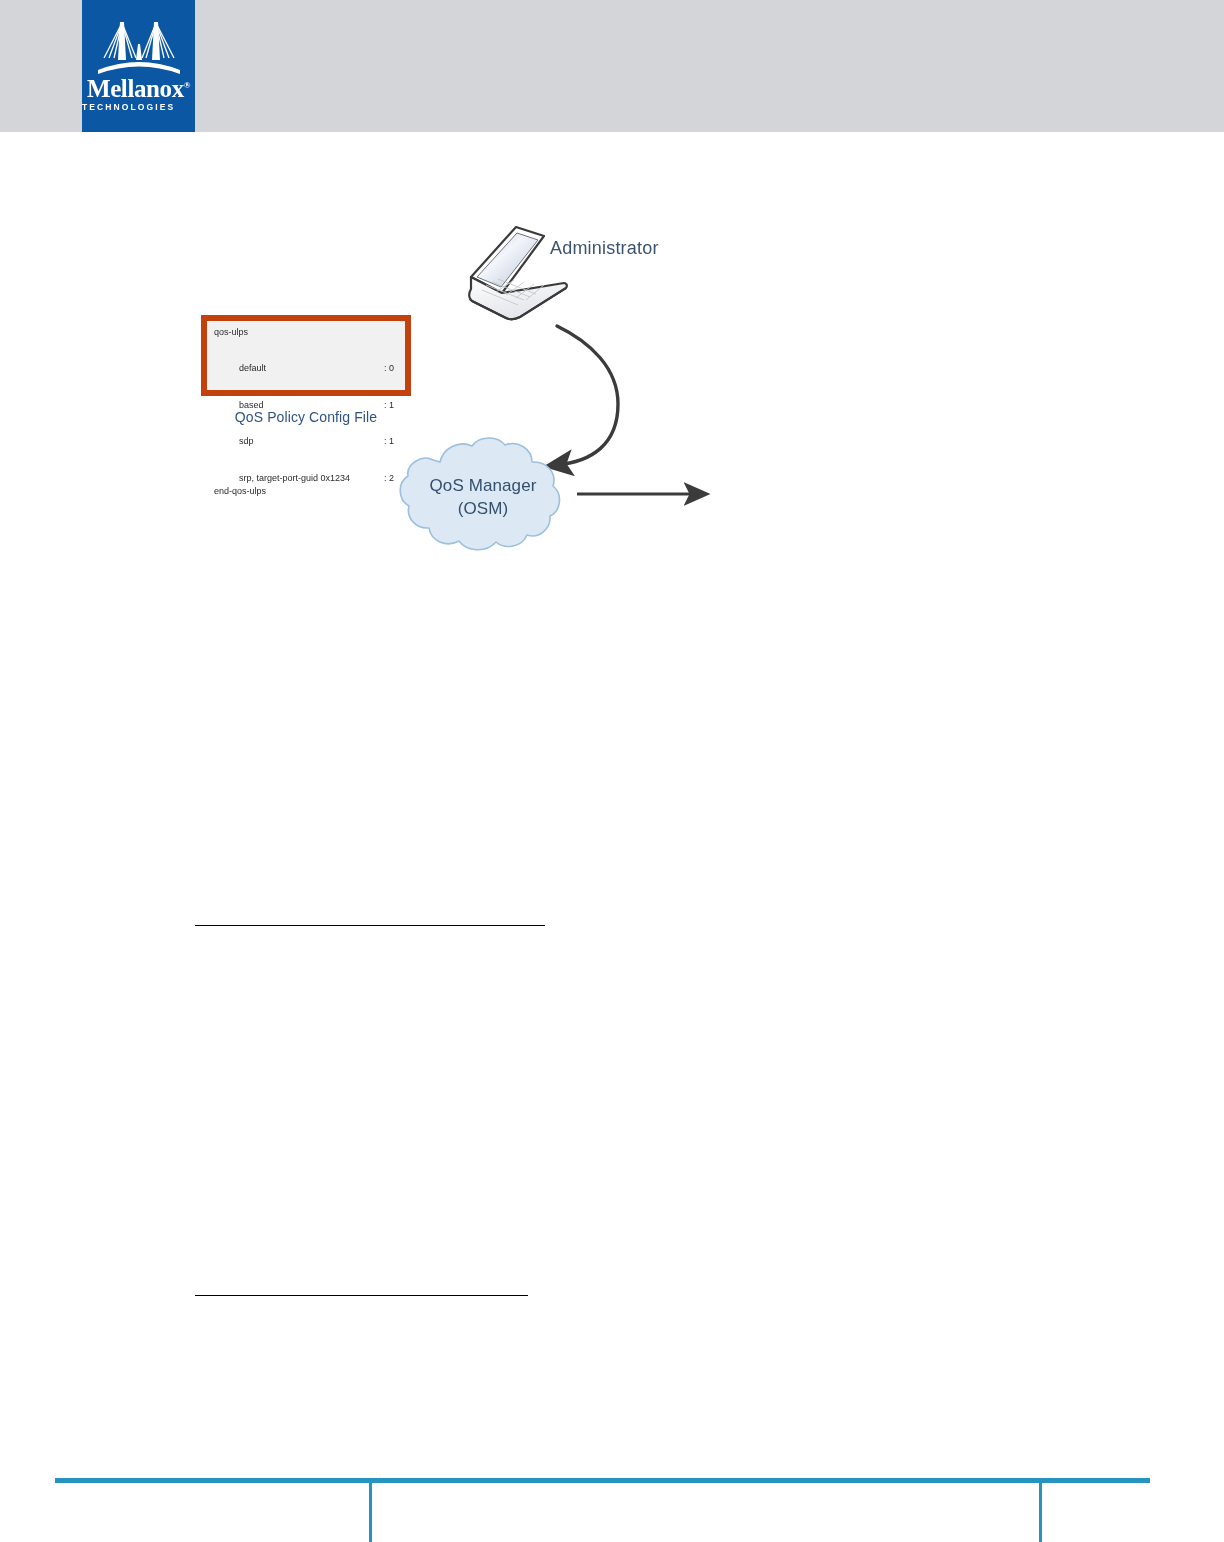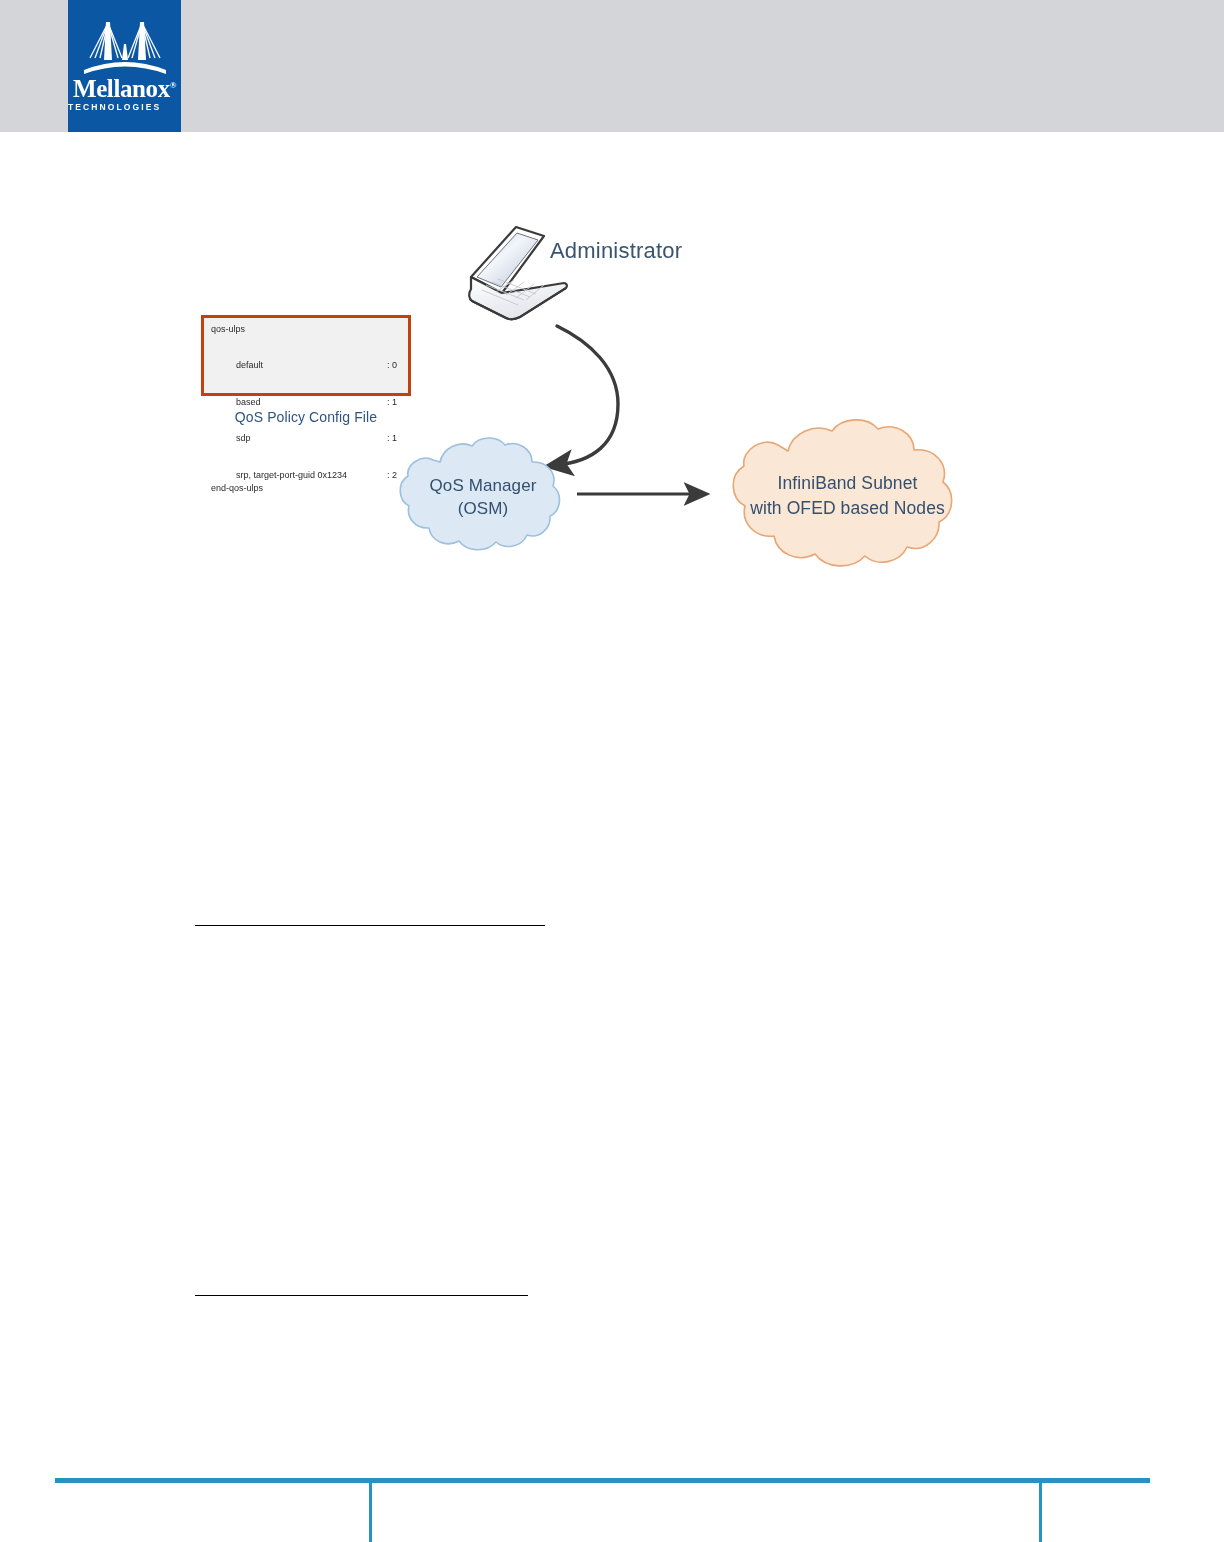--- a/index.html
+++ b/index.html
@@ -19,21 +19,21 @@
   .header-band {
     position: absolute;
     left: 0;
     top: 0;
     width: 1224px;
     height: 132px;
     background: #d4d5d8;
   }
   .logo-box {
     position: absolute;
-    left: 68px;
+    left: 82px;
     top: 0;
     width: 113px;
     height: 132px;
     background: #0b57a4;
     overflow: hidden;
   }
   .logo-mark {
     position: absolute;
     left: 50%;
     top: 14px;
@@ -82,21 +82,21 @@
   }
 
   
   .config-box {
     position: absolute;
     left: 201px;
     top: 183px;
     width: 210px;
     height: 81px;
     background: #f1f1f1;
-    border: 3px solid #c2410c;
+    border: 6px solid #c2410c;
     box-sizing: border-box;
     padding: 5px 7px 0 7px;
   }
   .config-line {
     position: relative;
     font-family: "Liberation Sans", sans-serif;
     font-size: 9px;
     color: #2a2a2a;
     line-height: 13.4px;
     white-space: pre;
@@ -117,21 +117,21 @@
     color: #2d5party;
     color: #2e5484;
     letter-spacing: 0.1px;
   }
 
   
   .admin-label {
     position: absolute;
     left: 550px;
     top: 106px;
-    font-size: 22px;
+    font-size: 18px;
     color: #3a5470;
     letter-spacing: 0.2px;
     white-space: nowrap;
   }
 
   
   .laptop {
     position: absolute;
     left: 458px;
     top: 90px;
@@ -305,32 +305,20 @@
                C154,29 164,41 160,54 C170,62 168,79 157,84 C158,97 146,107 134,103
                C129,115 112,118 103,110 C93,121 74,120 66,109 C53,116 38,109 36,96
                C23,97 13,86 16,74 C5,68 4,51 15,44 C13,32 29,22 40,28 Z" fill="#dce8f4" stroke="#9cc0dd" stroke-width="1.6" stroke-linejoin="round"></path>
     </svg>
     <div class="cloud-text">
       <div>QoS Manager</div>
       <div>(OSM)</div>
     </div>
   </div>
 
-  <div class="cloud-wrap cloud-ib">
-    <svg viewBox="0 0 249 166" width="249" height="166" aria-hidden="true">
-      <path d="M65,38 C69,20 91,10 109,18 C119,4 144,3 155,16 C172,9 191,20 191,37
-               C212,35 226,51 220,69 C233,79 231,102 216,109 C217,126 201,140 184,134
-               C177,150 154,154 142,143 C129,157 103,156 92,141 C75,150 54,141 51,123
-               C31,125 18,109 22,93 C7,85 6,62 21,53 C18,37 40,23 55,32 Z" fill="#fbe7d6" stroke="#e8a675" stroke-width="1.6" stroke-linejoin="round"></path>
-    </svg>
-    <div class="cloud-text">
-      <div>InfiniBand Subnet</div>
-      <div>with OFED based Nodes</div>
-    </div>
-  </div>
 </div>
 
 <div class="footnote-rule rule-1"></div>
 <div class="footnote-rule rule-2"></div>
 
 <div class="footer-rule"></div>
 <div class="footer-div footer-div-1"></div>
 <div class="footer-div footer-div-2"></div>
 
 </body></html>

